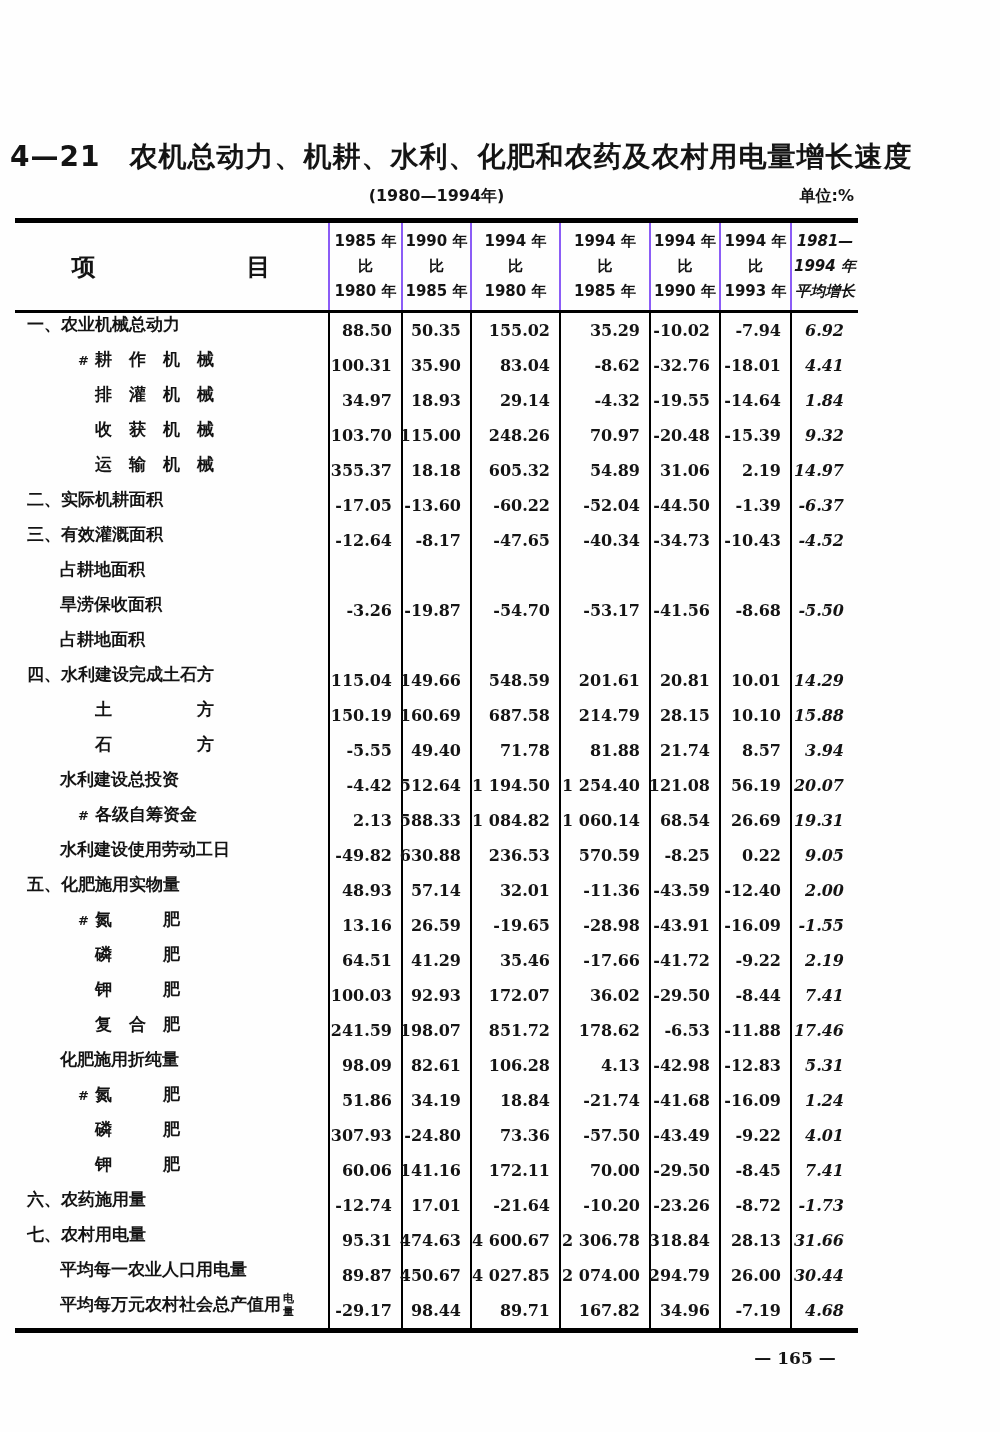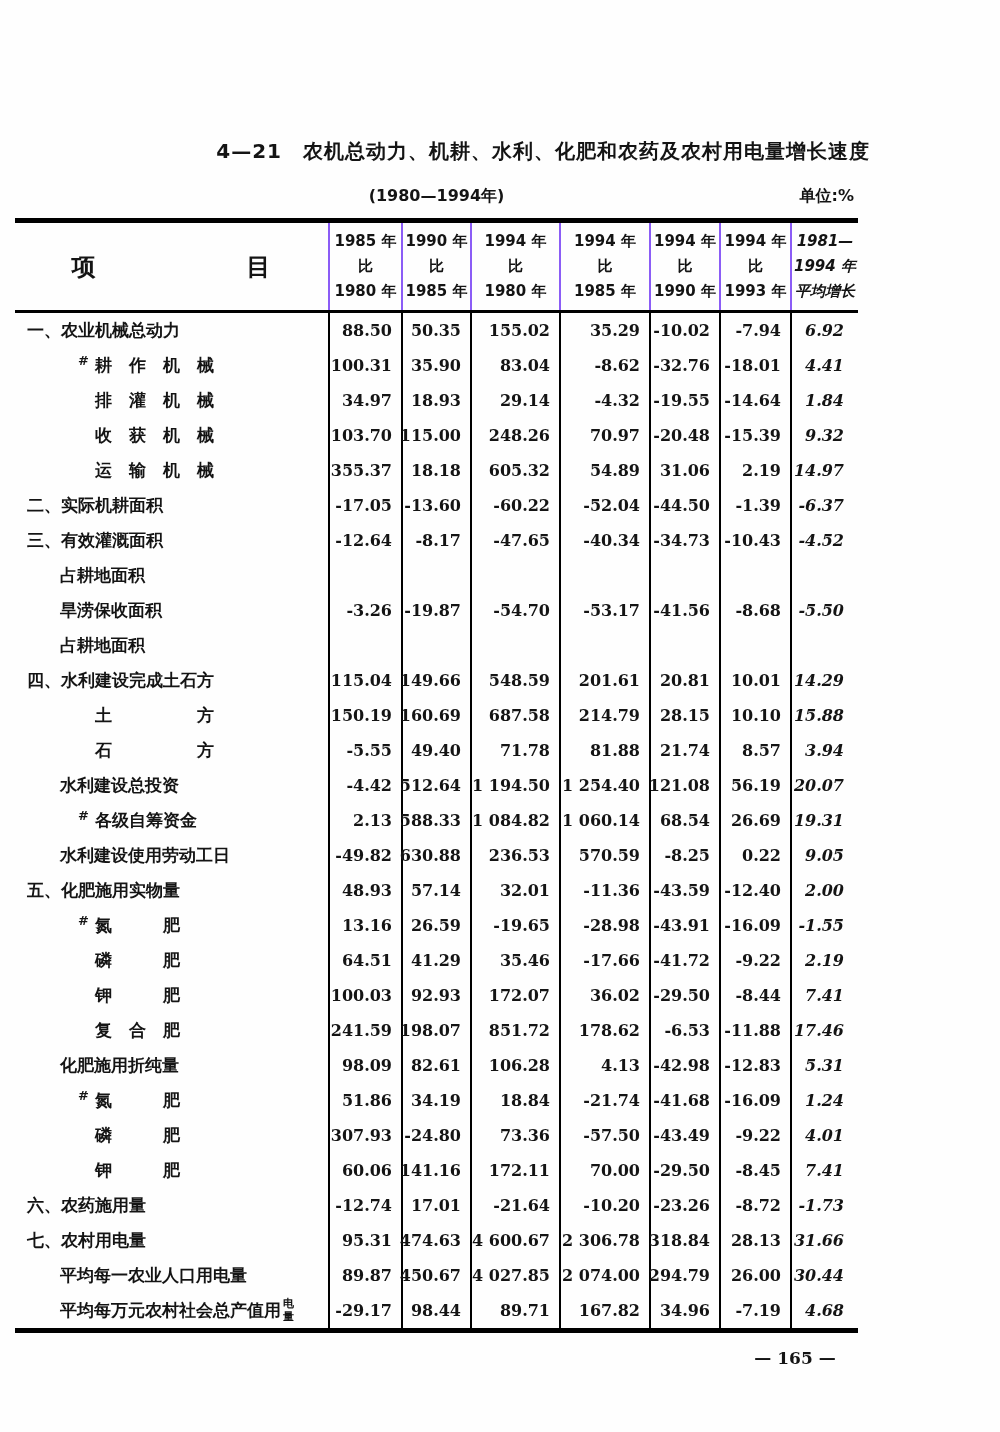--- a/index.html
+++ b/index.html
@@ -8,21 +8,21 @@
     width:1000px; height:1432px;
     font-family:"DejaVu Sans", sans-serif;
     color:#141414;
     position:relative;
     overflow:hidden;
   }
   .page { position:absolute; inset:0; background:#fefefe; }
 
   .title {
     position:absolute; top:138px; left:10px; width:860px;
-    text-align:right; font-size:20px; font-weight:700;
+    text-align:center; font-size:28px; font-weight:700;
     letter-spacing:1px; white-space:nowrap;
   }
   .subrow { position:absolute; top:186px; left:15px; width:843px; height:24px; }
   .subtitle {
     position:absolute; left:0; right:0; text-align:center;
     font-size:16px; font-weight:700;
   }
   .unit {
     position:absolute; right:4px; top:0;
     font-size:16px; font-weight:700;
@@ -44,21 +44,21 @@
     display:flex; flex-direction:column; align-items:center; justify-content:center;
     font-size:15px; line-height:1.65; border-left:2px solid #8b5cf6;
     text-align:center; white-space:nowrap;
   }
   .c1{width:73px;} .c2{width:69px;} .c3{width:89px;} .c4{width:90px;}
   .c5{width:70px;} .c6{width:71px;} .c7{width:68px;font-style:italic;}
 
   .tbody { border-bottom:5px solid #000; }
   .row { display:flex; height:35px; }
   .c-label {
-    width:313px; display:flex; align-items:center;
+    width:313px; display:flex; align-items:flex-start;
     font-size:17px; font-weight:700; white-space:nowrap;
   }
   .ind0 { padding-left:12px; }
   .ind1 { padding-left:45px; }
   .ind2 { padding-left:80px; }
   .hash {
     width:17px; margin-left:-17px; font-size:13px; font-weight:700;
     align-self:flex-start; padding-top:5px;
   }
   .stack {

